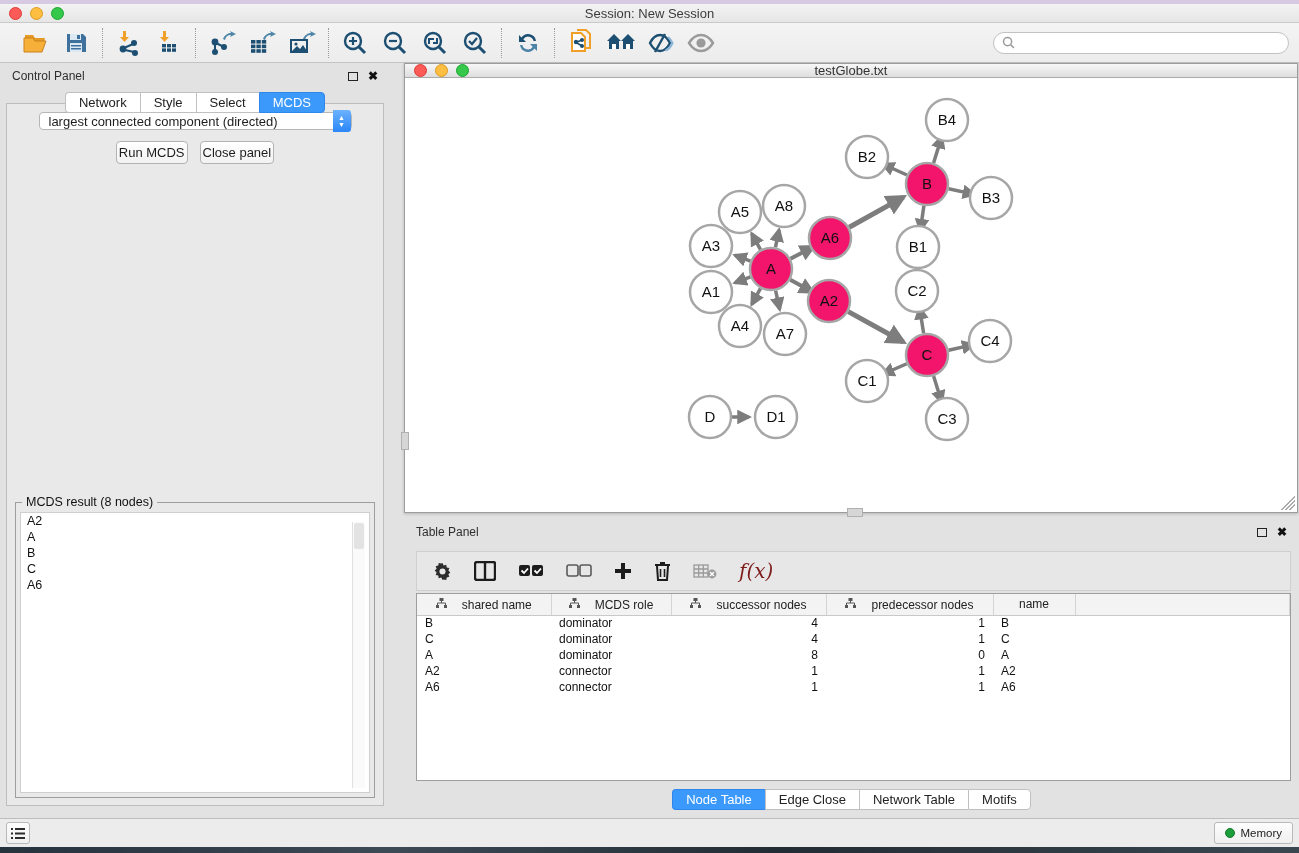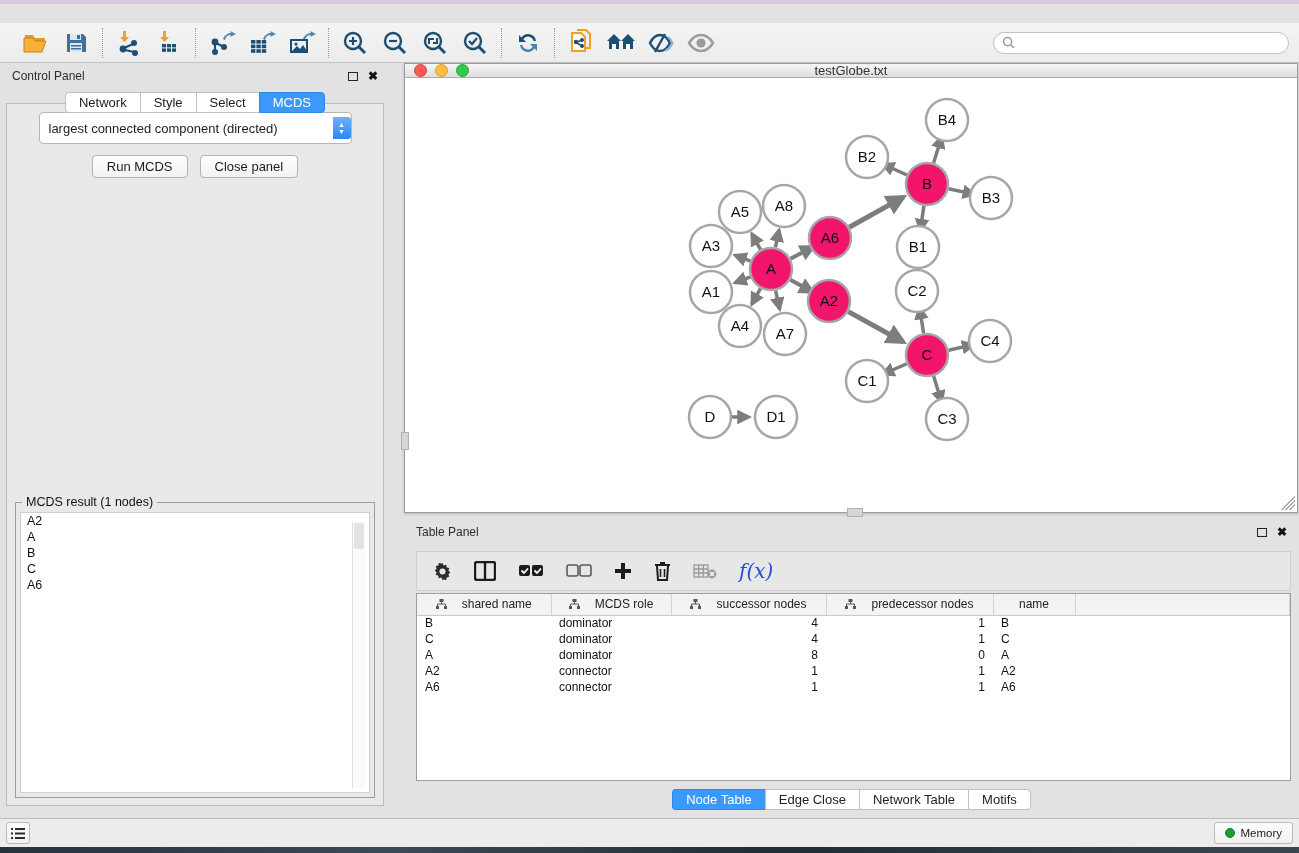--- a/index.html
+++ b/index.html
@@ -43,29 +43,29 @@
   .cp-tabs { display:flex; justify-content:center; margin-top:3px; position:relative; z-index:2; }
   .tabseg { display:flex; }
   .tab { background:#fff; border:1px solid #c0c0c0; border-right:none; padding:2px 13px;
     font-size:13px; color:#222; height:21px; display:flex; align-items:center; }
   .tab:first-child { border-radius:4px 0 0 4px; }
   .tab:last-child { border-right:1px solid #c0c0c0; border-radius:0 4px 4px 0; }
   .tab.active { background:#3b99fc; border-color:#2f87ec; color:#fff; }
   .cp-body { position:absolute; top:40px; left:6px; right:6px; bottom:12px;
     background:#e9e9e9; border:1px solid #bdbdbd; }
   .opt-label { text-align:center; font-size:13px; color:#1d1d1d; margin-top:22px; }
-  .dropdown { position:relative; margin:8px auto 0; width:313px; height:32px; background:#fff;
+  .dropdown { position:relative; margin:8px auto 0; width:313px; height:18px; background:#fff;
     border:1px solid #b6b6b6; border-radius:4px; display:flex; align-items:center; }
   .dropdown .val { font-size:13px; color:#1d1d1d; padding-left:9px; flex:1; white-space:nowrap; overflow:hidden; }
   .dd-step { width:18px; height:22px; background:linear-gradient(#6cb2ff,#2a86f7); border-radius:0 3px 3px 0;
     display:flex; flex-direction:column; align-items:center; justify-content:center; gap:1px; }
   .dd-step span { color:#fff; font-size:7px; line-height:6px; }
   .btn-row { display:flex; justify-content:center; gap:12px; margin-top:11px; }
   .mac-btn { background:linear-gradient(#ffffff,#f2f2f2); border:1px solid #b3b3b3; border-radius:4px;
-    font-size:13px; color:#1d1d1d; padding:3px 14px; height:23px;
+    font-size:13px; color:#1d1d1d; padding:3px 2px; height:23px;
     font-family:"Liberation Sans",sans-serif; }
   .result-box { position:absolute; left:8px; right:8px; top:398px; bottom:7px;
     border:1px solid #9e9e9e; background:#e9e9e9; }
   .result-legend { position:absolute; top:-8px; left:6px; background:#e9e9e9; padding:0 4px;
     font-size:12.5px; color:#111; }
   .result-list { position:absolute; inset:9px 4px 4px 4px; background:#fff; border:1px solid #cfcfcf;
     font-size:12.5px; color:#111; overflow:hidden; }
   .result-list .item { padding:0 6px; line-height:16px; }
   .list-scrollbar { position:absolute; top:9px; bottom:4px; right:4px; width:13px; background:#fafafa;
     border-left:1px solid #e0e0e0; }
@@ -88,27 +88,27 @@
     background:#d6d6d6; border:1px solid #b0b0b0; }
   .edge-handle-bottom { position:absolute; bottom:-5px; left:442px; width:16px; height:9px;
     background:#d6d6d6; border:1px solid #b0b0b0; }
 
   
   .table-panel { position:absolute; top:519px; left:404px; right:0; bottom:35px; background:#e2e2e2; }
   .tp-head { height:26px; display:flex; align-items:center; padding:0 12px; }
   .tp-toolbar { position:absolute; top:32px; left:12px; right:8px; height:40px;
     background:#e7e7e7; border:1px solid #cfcfcf; display:flex; align-items:center; gap:22px; padding:0 16px; }
   .tp-icon { display:flex; align-items:center; justify-content:center; }
-  .fx { font-family:"DejaVu Serif", serif; font-style:italic; font-size:20px; color:#1d4ed8; }
+  .fx { font-family:"DejaVu Serif", serif; font-style:italic; font-size:20px; color:#7f1d1d; }
   .tp-table-wrap { position:absolute; top:74px; left:12px; right:8px; bottom:37px; background:#fff;
     border:1px solid #9e9e9e; overflow:hidden; }
   table.nodes { border-collapse:collapse; width:100%; table-layout:fixed; }
   table.nodes th { background:#f3f3f3; border-bottom:1px solid #c9c9c9; border-right:1px solid #d4d4d4;
     font-weight:normal; font-size:12px; color:#222; height:21px; padding:0 4px; white-space:nowrap; }
-  table.nodes th .hco { display:inline-flex; align-items:center; gap:15px; }
+  table.nodes th .hco { display:inline-flex; gap:15px; }
   table.nodes td { font-size:12px; color:#111; height:16px; padding:0 8px; white-space:nowrap; }
   td.num { text-align:right; padding-right:10px; }
   .tp-tabs { position:absolute; bottom:8px; left:0; right:0; display:flex; justify-content:center; }
 
   
   .statusbar { position:absolute; left:0; right:0; bottom:6px; height:29px; background:#ececec;
     border-top:1px solid #bdbdbd; display:flex; align-items:center; padding:0 6px; }
   .sb-btn { width:24px; height:22px; background:linear-gradient(#fdfdfd,#f0f0f0); border:1px solid #b9b9b9;
     border-radius:3px; display:flex; align-items:center; justify-content:center; }
   .mem-btn { margin-left:auto; height:22px; background:linear-gradient(#fdfdfd,#f0f0f0);
@@ -117,20 +117,28 @@
   .mem-dot { width:10px; height:10px; border-radius:50%; background:#1d9e3c; border:1px solid #147a2c; }
   .wallpaper { position:absolute; left:0; right:0; bottom:0; height:6px;
     background:linear-gradient(90deg,#26323c,#3c4a55 30%,#222c34 60%,#3a4750); }
 </style>
 </head>
 <body>
 
 <div class="screen">
 
   <div class="menustrip"></div>
+  <div class="titlebar">
+    <div class="tl-dots">
+      <span class="dot red"></span>
+      <span class="dot yellow"></span>
+      <span class="dot green"></span>
+    </div>
+    <div class="win-title">Session: New Session</div>
+  </div>
 
   <div class="toolbar">
     <div class="tb-group">
       <div class="tb-btn">
         <svg width="26" height="22" viewBox="0 0 26 22">
             <path d="M2 3h8l2 3h10l-3 13H2z" fill="#e59a26"></path>
             <path d="M1 6h9l2 3h11l-4 11H1z" fill="#f6b03a" stroke="#c9821a"></path>
           </svg>
       </div>
       <div class="tb-btn">
@@ -310,21 +318,21 @@
         <span class="dd-step">
             <span>▲</span>
             <span>▼</span>
           </span>
       </div>
       <div class="btn-row">
         <button class="mac-btn">Run MCDS</button>
         <button class="mac-btn">Close panel</button>
       </div>
       <div class="result-box">
-        <div class="result-legend">MCDS result (1 nodes)</div>
+        <div class="result-legend">MCDS result (8 nodes)</div>
         <div class="result-list">
           <div class="item">A2</div>
           <div class="item">A</div>
           <div class="item">B</div>
           <div class="item">C</div>
           <div class="item">A6</div>
           <div class="list-scrollbar">
               <div class="list-thumb"></div>
             </div>
         </div>

